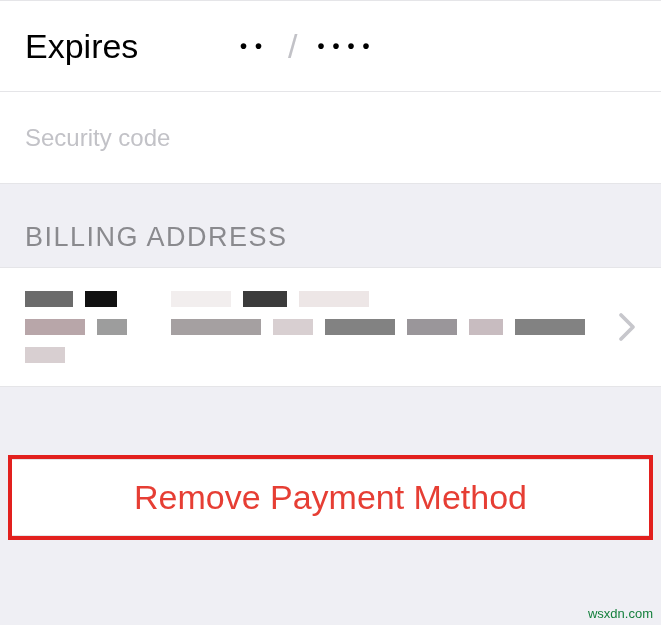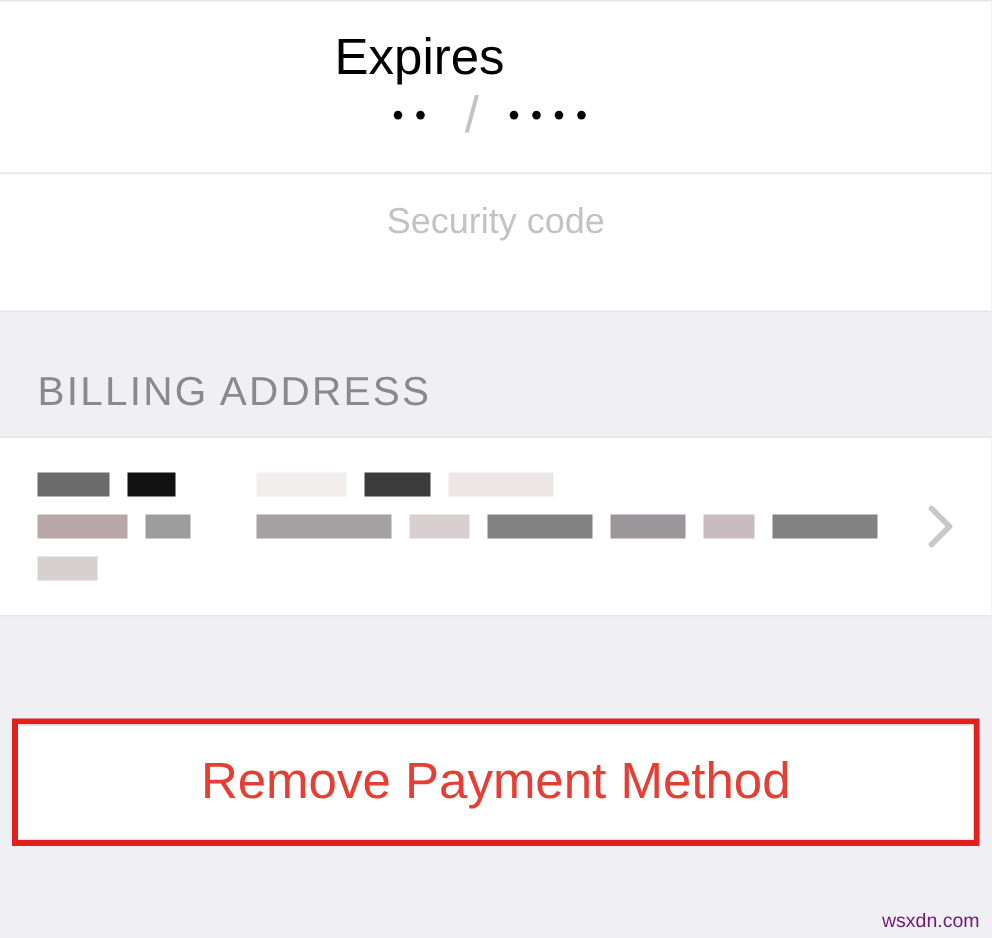--- a/index.html
+++ b/index.html
@@ -17,21 +17,20 @@
     }
     .section-white {
       background: #ffffff;
     }
     .row {
       display: flex;
       align-items: center;
       padding: 18px 25px;
       border-bottom: 1px solid #e5e5e8;
       min-height: 92px;
-      flex-direction: column;
     }
     .row:first-child {
       border-top: 1px solid #e5e5e8;
     }
     .row-label {
       font-size: 34px;
       color: #000;
       width: 215px;
       flex-shrink: 0;
     }
@@ -128,21 +127,21 @@
       color: #e63e34;
       text-align: center;
       cursor: pointer;
       font-family: inherit;
     }
     .watermark {
       position: absolute;
       bottom: 4px;
       right: 8px;
       font-size: 13px;
-      color: #701a75;
+      color: #15803d;
       font-family: Arial, sans-serif;
     }
   </style>
 </head>
 <body>
 
 <div class="section-white">
   <div class="row">
     <div class="row-label">Expires</div>
     <div class="row-value">

